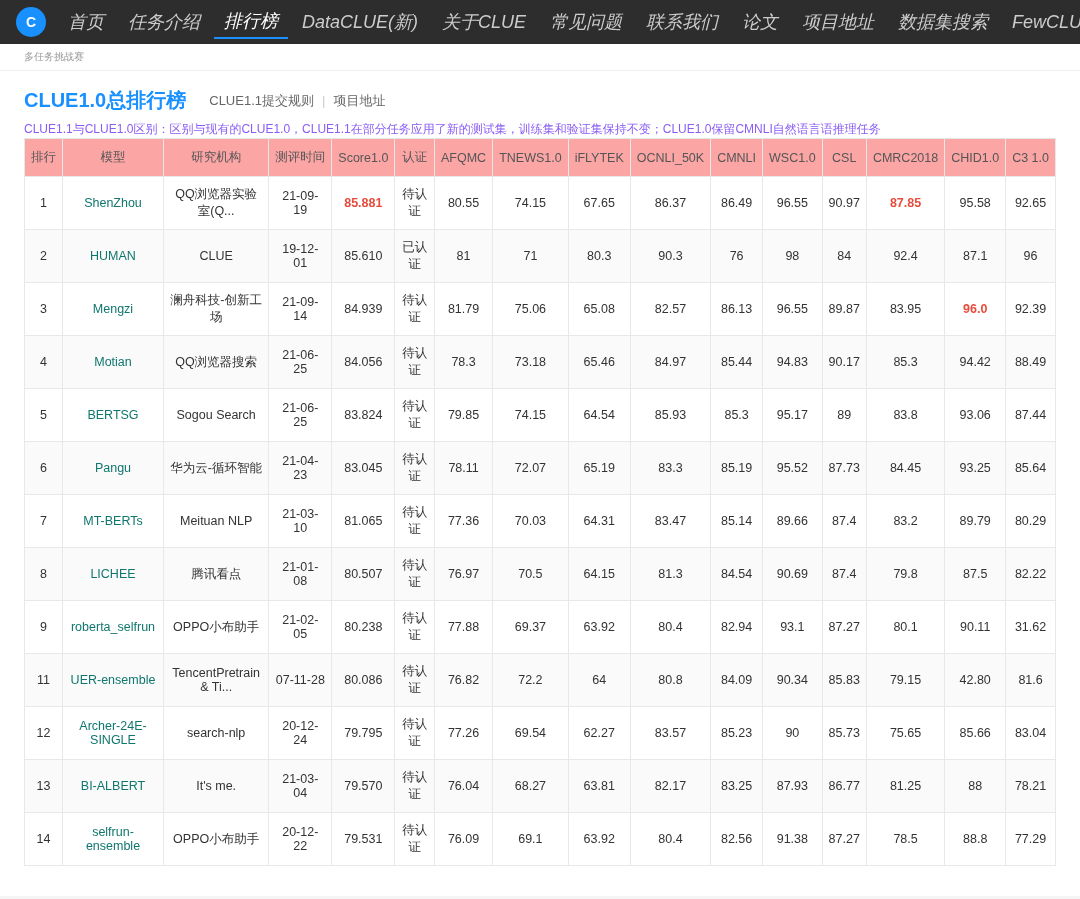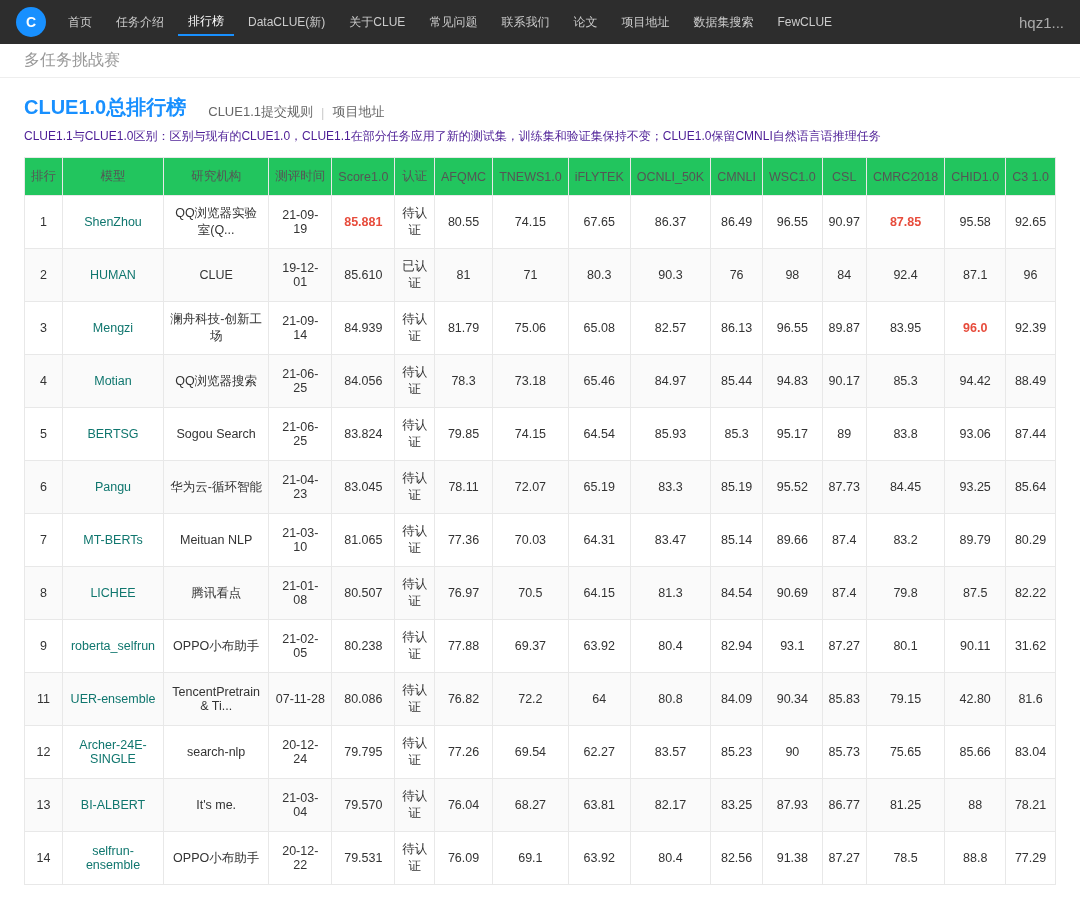--- a/index.html
+++ b/index.html
@@ -1,43 +1,43 @@
 <!DOCTYPE html>
 <html><head>
   <meta charset="utf-8">
   <style>
     * { box-sizing: border-box; margin: 0; padding: 0; }
     body { font-family: -apple-system, BlinkMacSystemFont, 'PingFang SC', 'Microsoft YaHei', sans-serif; font-size: 13px; background: #f5f5f5; color: #333; }
 
     
     .nav { background: #2d2d2d; display: flex; align-items: center; height: 44px; padding: 0 16px; gap: 4px; }
     .nav-logo { width: 30px; height: 30px; background: #1890ff; border-radius: 50%; display: flex; align-items: center; justify-content: center; color: white; font-weight: bold; font-size: 14px; margin-right: 8px; flex-shrink: 0; }
-    .nav-item { color: #ccc; padding: 4px 10px; cursor: pointer; font-size: 12px; white-space: nowrap; }
+    .nav-item { color: #ccc; padding: 4px 10px; cursor: pointer; font-size: 18px; white-space: nowrap; font-style: italic; }
     .nav-item.active { color: white; border-bottom: 2px solid #1890ff; }
     .nav-search { margin-left: auto; color: #aaa; font-size: 15px; }
 
     
-    .breadcrumb-bar { background: white; padding: 6px 24px; font-size: 16px; color: #999; border-bottom: 1px solid #eee; }
+    .breadcrumb-bar { background: white; padding: 6px 24px; font-size: 10px; color: #999; border-bottom: 1px solid #eee; }
 
     
     .main { background: white; margin: 0; padding: 16px 24px; min-height: calc(899px - 44px - 30px); }
 
     
-    .title-row { display: flex; align-items: flex-end; gap: 16px; margin-bottom: 6px; }
+    .title-row { display: flex; align-items: center; gap: 23px; margin-bottom: 6px; }
     .page-title { font-size: 20px; font-weight: bold; color: #1890ff; }
-    .title-links { display: flex; gap: 8px; align-items: center; font-size: 13px; margin-left: 6px; }
+    .title-links { display: flex; gap: 8px; align-items: center; font-size: 13px; }
     .title-link { color: #666; text-decoration: none; }
     .title-sep { color: #ccc; }
 
-    .warning-text { font-size: 12px; color: #4c1d95; margin-bottom: 12px; line-height: 1.5; }
+    .warning-text { font-size: 12px; color: #8b5cf6; line-height: 1.5; }
 
     
     .table-wrap { overflow-x: auto; }
     table { width: 100%; border-collapse: collapse; font-size: 12.5px; }
-    thead tr { background: #22c55e; }
+    thead tr { background: #fca5a5; }
     th { padding: 10px 6px; border: 1px solid #e8e8e8; font-weight: 500; color: #555; text-align: center; white-space: nowrap; }
     td { padding: 9px 6px; border: 1px solid #e8e8e8; text-align: center; color: #333; }
     tr:nth-child(even) td { background: #fafafa; }
     tr:nth-child(odd) td { background: white; }
     .model-link { color: #0f766e; cursor: pointer; }
     .score-red { color: #e74c3c; font-weight: bold; }
   </style>
 </head>
 <body>
 

